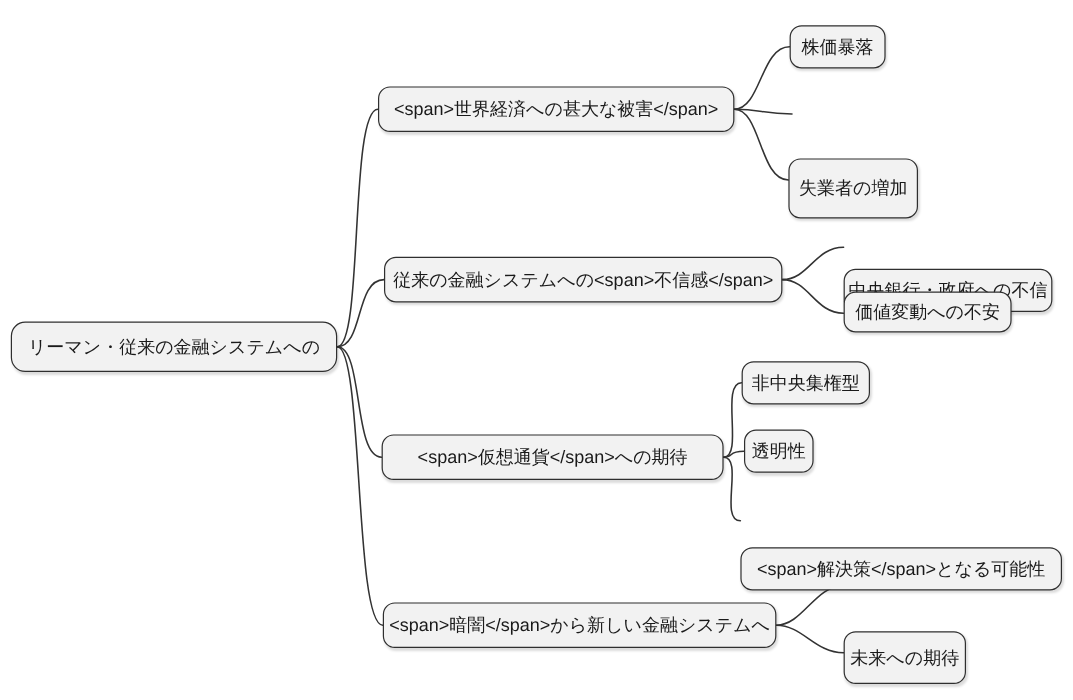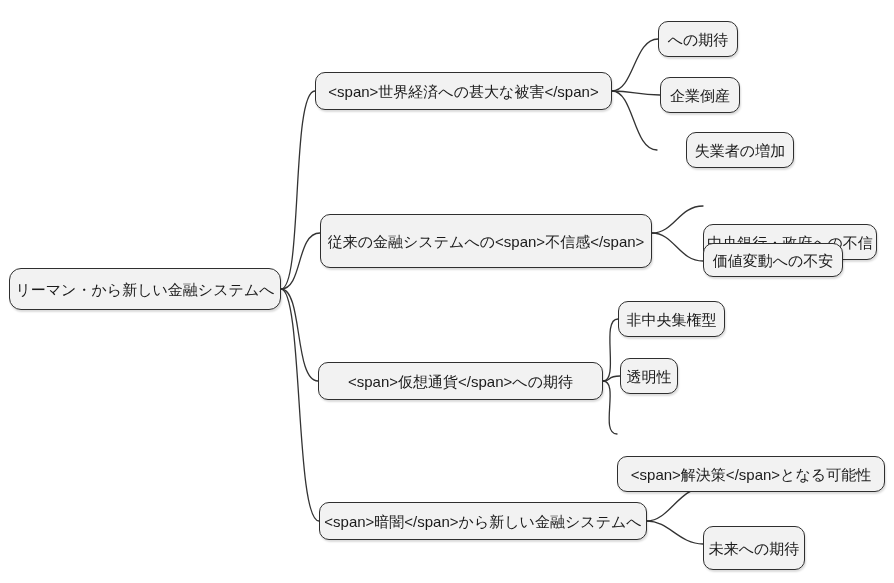--- a/index.html
+++ b/index.html
@@ -68,30 +68,29 @@
     <path d="M652,233 C674,233 679,261 703,261"></path>
 
     <path d="M603,381 C620,381 600,319 618,319"></path>
     <path d="M603,381 C612,381 606,376 620,376"></path>
     <path d="M603,381 C620,381 599,434 617,434"></path>
 
     <path d="M647,521 C669,521 679,488 703,488"></path>
     <path d="M647,521 C669,521 679,544 703,544"></path>
   </svg>
 
-  <div class="node root" style="left:9px;   top:268px; width:272px; height:42px;">リーマン・から新しい金融システムへ</div>
+  <div class="node root" style="left:9px;   top:268px; width:272px; height:42px;">リーマン・従来の金融システムへの</div>
 
   <div class="node" style="left:315px; top:72px;  width:297px; height:38px;">&lt;span&gt;世界経済への甚大な被害&lt;/span&gt;</div>
-  <div class="node" style="left:320px; top:214px; width:332px; height:54px;">従来の金融システムへの&lt;span&gt;不信感&lt;/span&gt;</div>
+  <div class="node" style="left:320px; top:214px; width:332px; height:38px;">従来の金融システムへの&lt;span&gt;不信感&lt;/span&gt;</div>
   <div class="node" style="left:318px; top:362px; width:285px; height:38px;">&lt;span&gt;仮想通貨&lt;/span&gt;への期待</div>
   <div class="node" style="left:319px; top:502px; width:328px; height:38px;">&lt;span&gt;暗闇&lt;/span&gt;から新しい金融システムへ</div>
 
-  <div class="node" style="left:658px; top:21px;  width:80px;  height:36px;">への期待</div>
-  <div class="node" style="left:660px; top:77px;  width:80px;  height:36px;">企業倒産</div>
-  <div class="node" style="left:657px; top:132px; width:108px; height:36px;margin-left:29px;">失業者の増加</div>
+  <div class="node" style="left:658px; top:21px;  width:80px;  height:36px;">株価暴落</div>
+  <div class="node" style="left:657px; top:132px; width:108px; height:50px;">失業者の増加</div>
 
   <div class="node" style="left:703px; top:188px; width:174px; height:36px;margin-top:36px;">中央銀行・政府への不信</div>
   <div class="node" style="left:703px; top:243px; width:140px; height:34px;">価値変動への不安</div>
 
   <div class="node" style="left:618px; top:301px; width:107px; height:36px;">非中央集権型</div>
   <div class="node" style="left:620px; top:358px; width:58px;  height:36px;">透明性</div>
   <div class="node" style="left:617px; top:416px; width:268px; height:36px;margin-top:40px;">&lt;span&gt;解決策&lt;/span&gt;となる可能性</div>
 
   <div class="node" style="left:703px; top:526px; width:102px; height:44px;">未来への期待</div>
 

